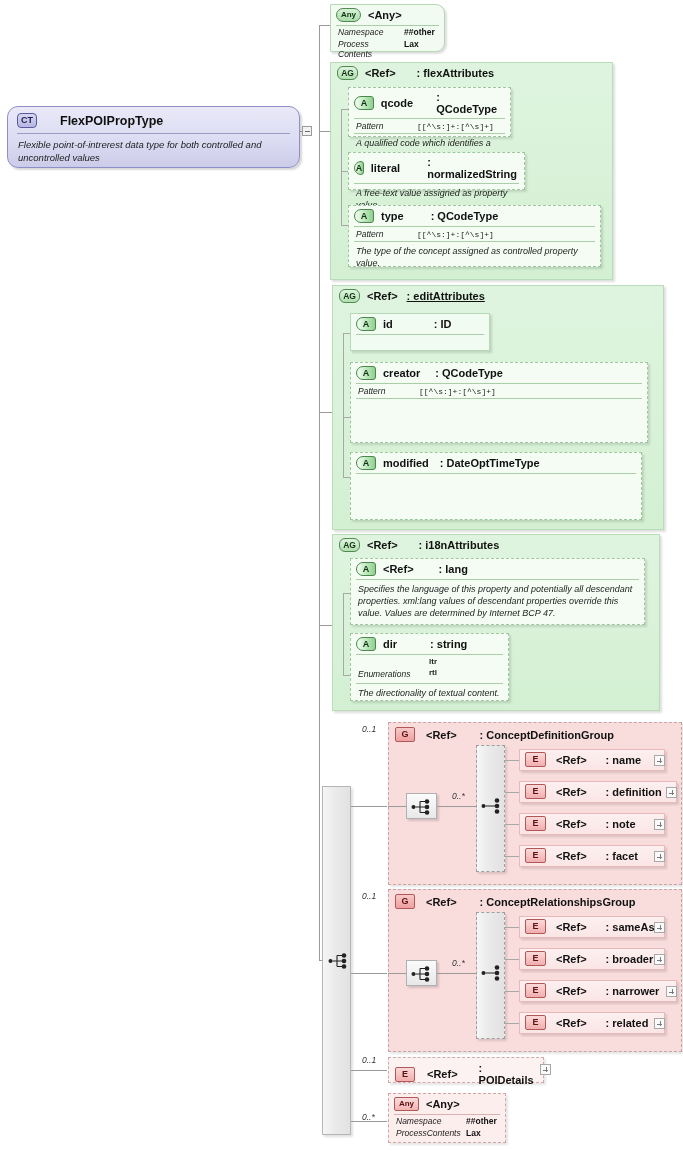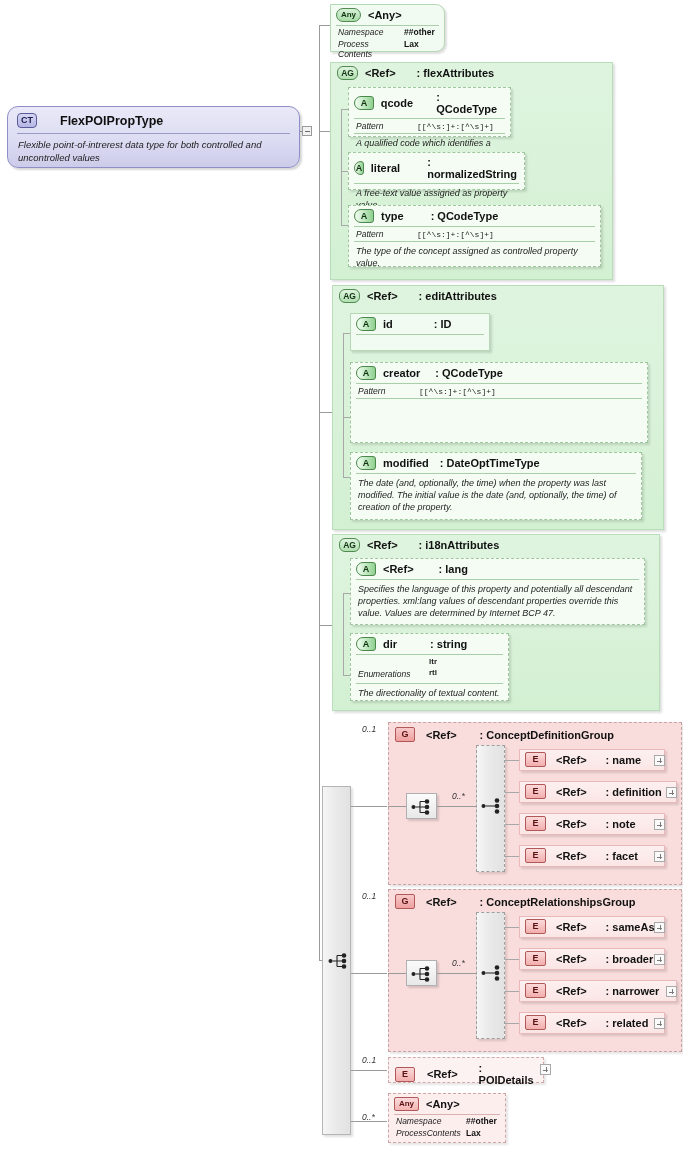--- a/index.html
+++ b/index.html
@@ -277,21 +277,21 @@
       <span class="fval">[[^\s:]+:[^\s]+]</span>
     </div>
     <div class="sep grn-sep"></div>
     <div class="desc">The type of the concept assigned as controlled property value.</div>
   </div>
 
   <div class="card grn-group" style="left:332px;top:285px;width:332px;height:245px;">
     <div class="head" style="padding-left:6px;">
       <span class="badge badge-ag">AG</span>
       <span class="ref">&lt;Ref&gt;</span>
-      <span class="type" style="margin-left:14px;">: editAttributes</span>
+      <span class="type" style="margin-left:2px;text-decoration:underline;">: editAttributes</span>
     </div>
   </div>
   <div class="vline thin" style="left:343px;top:333px;height:144px;"></div>
   <div class="hline thin" style="left:343px;top:333px;width:7px;"></div>
   <div class="hline thin" style="left:343px;top:417px;width:7px;"></div>
   <div class="hline thin" style="left:343px;top:477px;width:7px;"></div>
 
   <div class="card grn-solid" style="left:350px;top:313px;width:140px;height:38px;">
     <div class="head">
       <span class="badge badge-a">A</span>
@@ -315,21 +315,20 @@
     <div class="sep grn-sep"></div>
   </div>
 
   <div class="card grn-dash" style="left:350px;top:452px;width:292px;height:68px;">
     <div class="head">
       <span class="badge badge-a">A</span>
       <span class="name">modified</span>
       <span class="type" style="margin-left:4px;">: DateOptTimeType</span>
     </div>
     <div class="sep grn-sep"></div>
-    <div class="desc">The date (and, optionally, the time) when the property was last modified. The initial value is the date (and, optionally, the time) of creation of the property.</div>
   </div>
 
   <div class="card grn-group" style="left:332px;top:534px;width:328px;height:177px;">
     <div class="head" style="padding-left:6px;">
       <span class="badge badge-ag">AG</span>
       <span class="ref">&lt;Ref&gt;</span>
       <span class="type" style="margin-left:14px;">: i18nAttributes</span>
     </div>
   </div>
   <div class="vline thin" style="left:343px;top:593px;height:82px;"></div>

